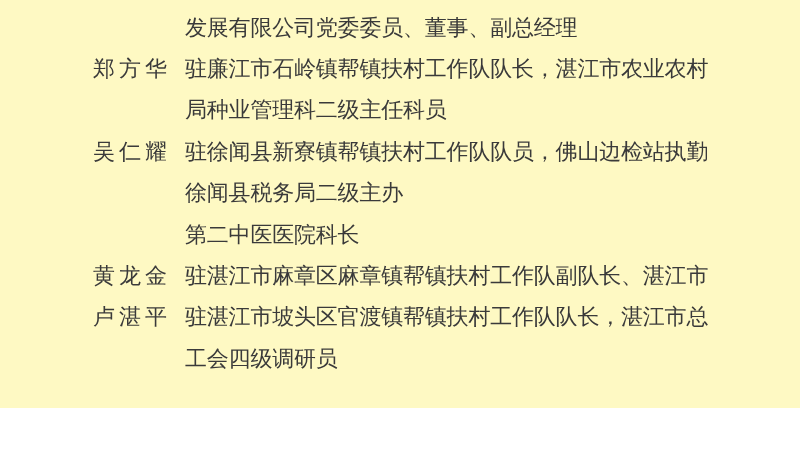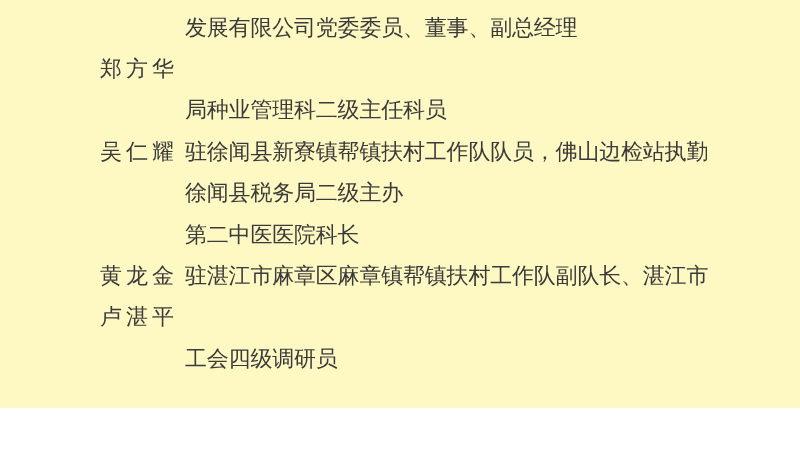--- a/index.html
+++ b/index.html
@@ -29,40 +29,40 @@
     align-items: center;
     white-space: nowrap;
     padding-left: 93px;
     font-size: 22px;
   }
   .name {
     display: inline-block;
     width: 92px;
     letter-spacing: 4px;
     flex: 0 0 92px;
-    text-align: center;
   }
   .desc {
     display: inline-block;
     letter-spacing: -0.2px;
   }
 </style>
 </head>
 <body>
 
 <div class="page">
   <div class="list">
 
     <div class="line">
       <span class="name"></span>
       <span class="desc">发展有限公司党委委员、董事、副总经理</span>
     </div>
 
     <div class="line">
       <span class="name">郑方华</span>
+      <span class="desc">驻廉江市石岭镇帮镇扶村工作队队长，湛江市农业农村</span>
     </div>
     <div class="line">
       <span class="name"></span>
       <span class="desc">局种业管理科二级主任科员</span>
     </div>
 
     <div class="line">
       <span class="name">吴仁耀</span>
       <span class="desc">驻徐闻县新寮镇帮镇扶村工作队队员，佛山边检站执勤</span>
     </div>
@@ -76,20 +76,21 @@
       <span class="name"></span>
       <span class="desc">第二中医医院科长</span>
     </div>
     <div class="line">
       <span class="name">黄龙金</span>
       <span class="desc">驻湛江市麻章区麻章镇帮镇扶村工作队副队长、湛江市</span>
     </div>
 
     <div class="line">
       <span class="name">卢湛平</span>
+      <span class="desc">驻湛江市坡头区官渡镇帮镇扶村工作队队长，湛江市总</span>
     </div>
     <div class="line">
       <span class="name"></span>
       <span class="desc">工会四级调研员</span>
     </div>
 
   </div>
 </div>
 
 </body></html>

